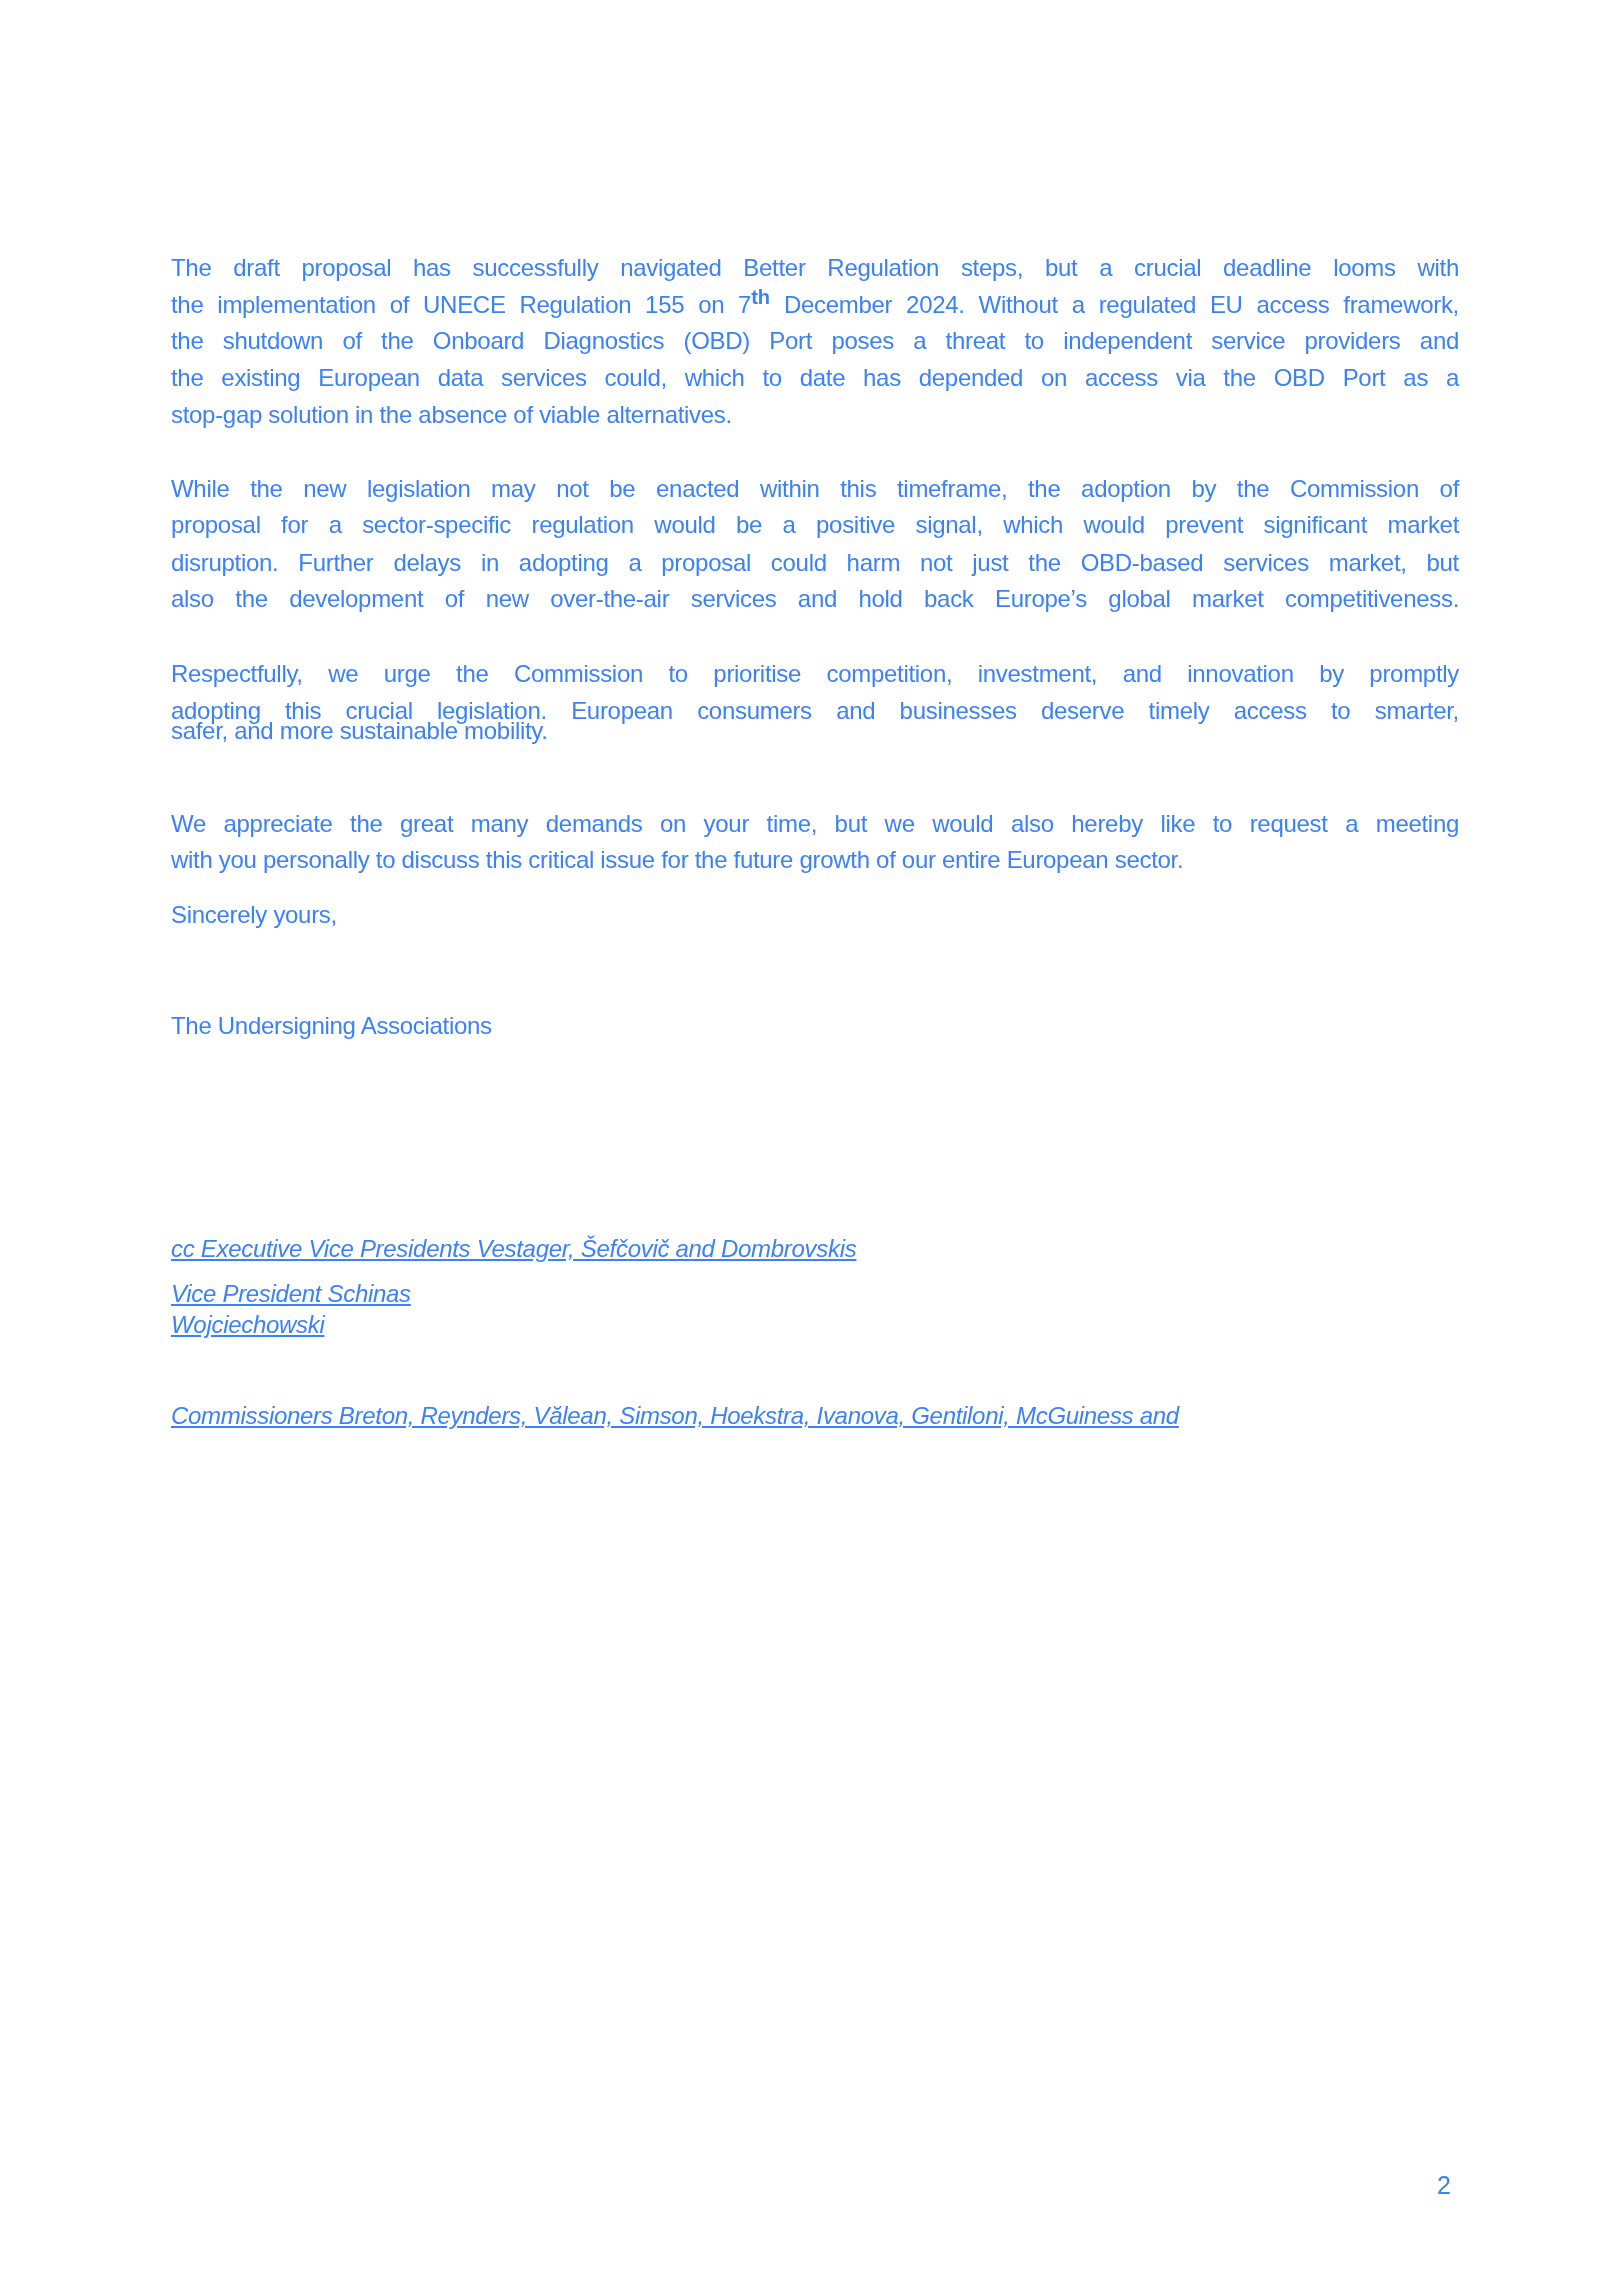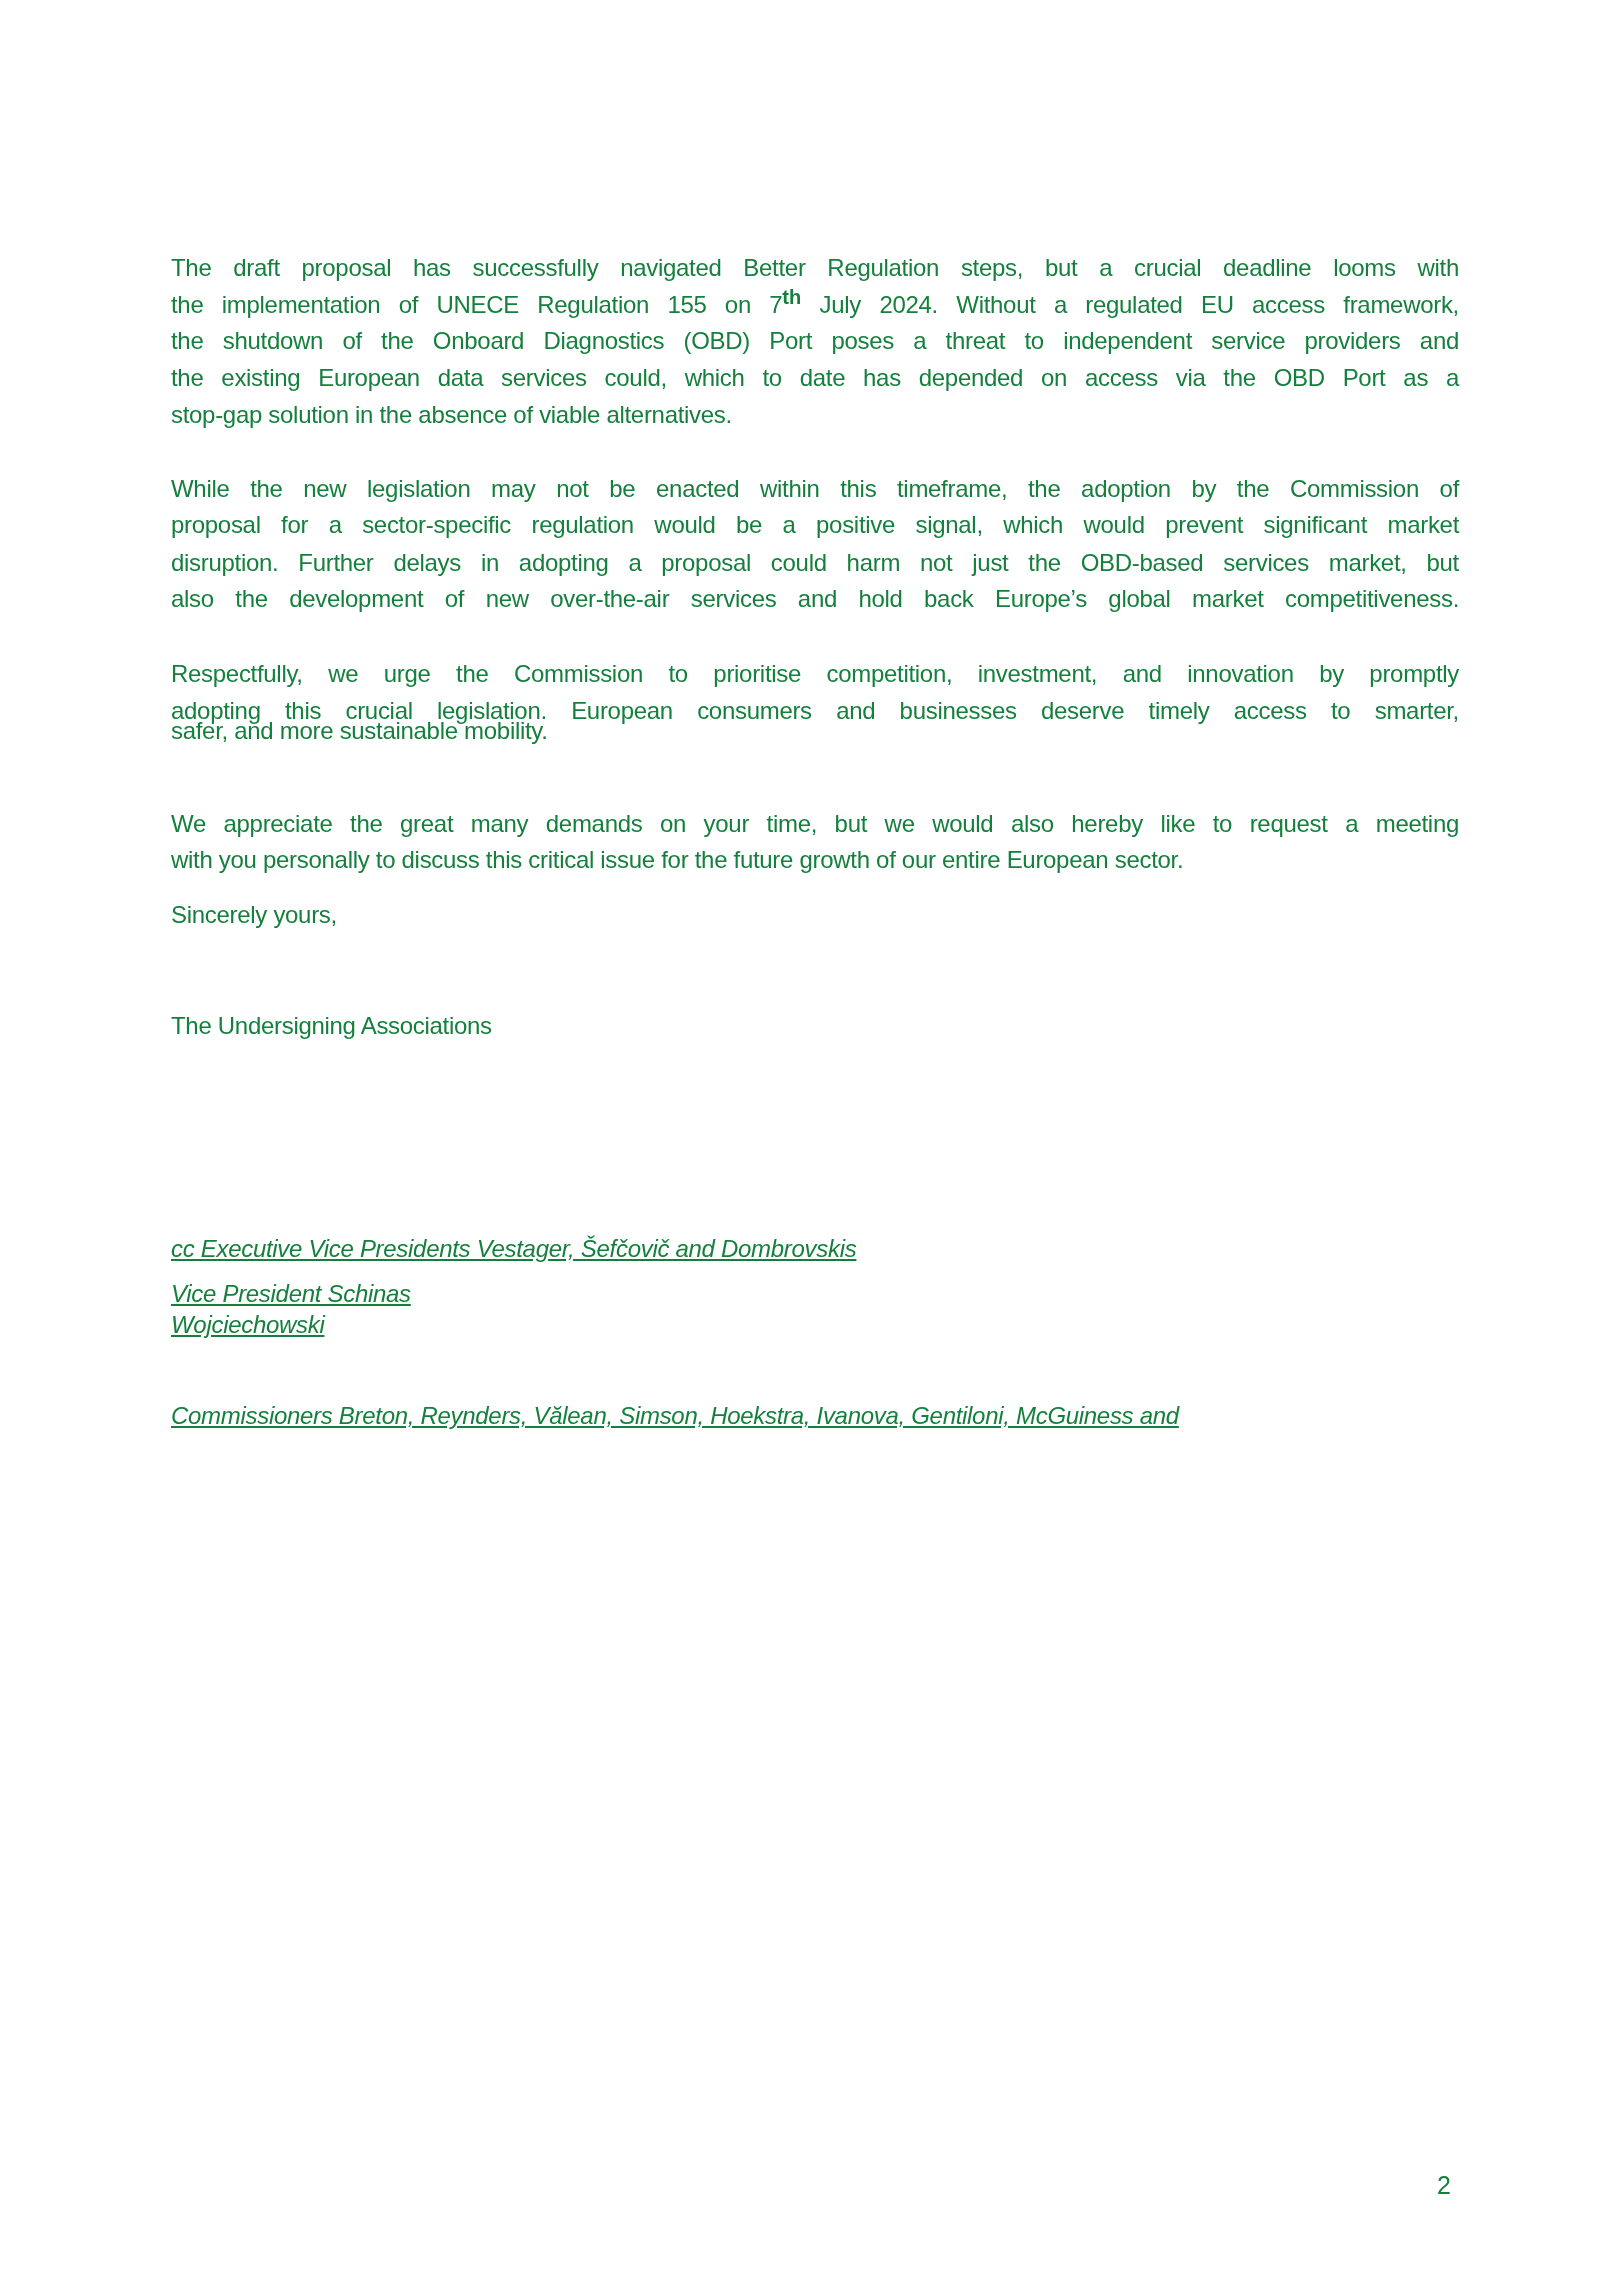--- a/index.html
+++ b/index.html
@@ -1,33 +1,33 @@
 <!DOCTYPE html>
 <html style="font-size:13.5px"><head>
 <meta charset="utf-8">
 <style>
   html, body { margin: 0; padding: 0; background: #ffffff; }
   body { width: 1623px; height: 2295px; position: relative; overflow: hidden; }
-  .page { position: absolute; left: 0; top: 0; width: 1623px; height: 2295px; background: #fff; color: #15803d;
+  .page { position: absolute; left: 0; top: 0; width: 1623px; height: 2295px; background: #fff; color: #3b82f6;
           font-family: "Liberation Sans", "DejaVu Sans", sans-serif; }
   .line { position: absolute; left: 171px; width: 1288px; height: 37px; line-height: 37px;
           font-size: 24px; white-space: nowrap; letter-spacing: -0.3px; }
   .just { text-align: justify; text-align-last: justify; }
   .ital { font-style: italic; text-decoration: underline; }
   sup.th { font-size: 20px; font-weight: bold; vertical-align: 0; position: relative; top: -9.3px; letter-spacing: 0; }
   .pagenum { position: absolute; left: 1437px; top: 2173px; font-size: 25px; line-height: 25px; }
 </style>
 </head>
 <body>
 
 <div class="page">
 
   <div>
     <div class="line just" style="top:249px">The draft proposal has successfully navigated Better Regulation steps, but a crucial deadline looms with</div>
-    <div class="line just" style="top:286px"><span>the implementation of UNECE Regulation 155 on 7</span><sup class="th">th</sup><span> July 2024. Without a regulated EU access framework,</span></div>
+    <div class="line just" style="top:286px"><span>the implementation of UNECE Regulation 155 on 7</span><sup class="th">th</sup><span> December 2024. Without a regulated EU access framework,</span></div>
     <div class="line just" style="top:322px">the shutdown of the Onboard Diagnostics (OBD) Port poses a threat to independent service providers and</div>
     <div class="line just" style="top:359px">the existing European data services could, which to date has depended on access via the OBD Port as a</div>
     <div class="line" style="top:396px">stop-gap solution in the absence of viable alternatives.</div>
   </div>
 
   <div>
     <div class="line just" style="top:470px">While the new legislation may not be enacted within this timeframe, the adoption by the Commission of</div>
     <div class="line just" style="top:506px">proposal for a sector-specific regulation would be a positive signal, which would prevent significant market</div>
     <div class="line just" style="top:544px">disruption. Further delays in adopting a proposal could harm not just the OBD-based services market, but</div>
     <div class="line just" style="top:580px">also the development of new over-the-air services and hold back Europe’s global market competitiveness.</div>

